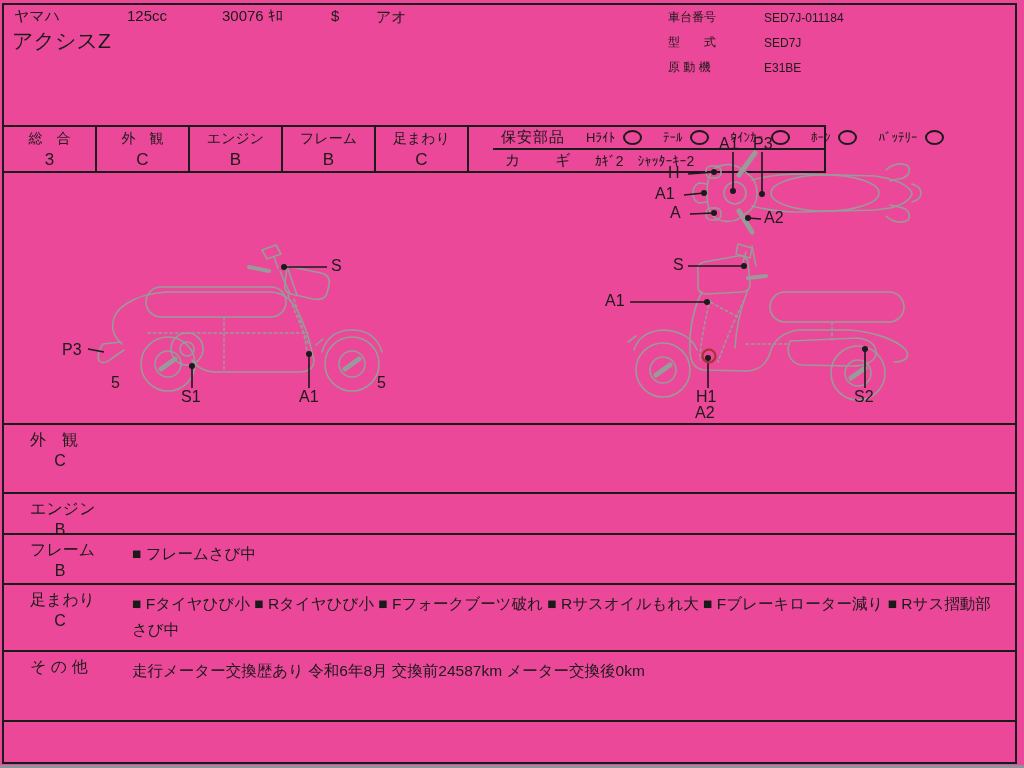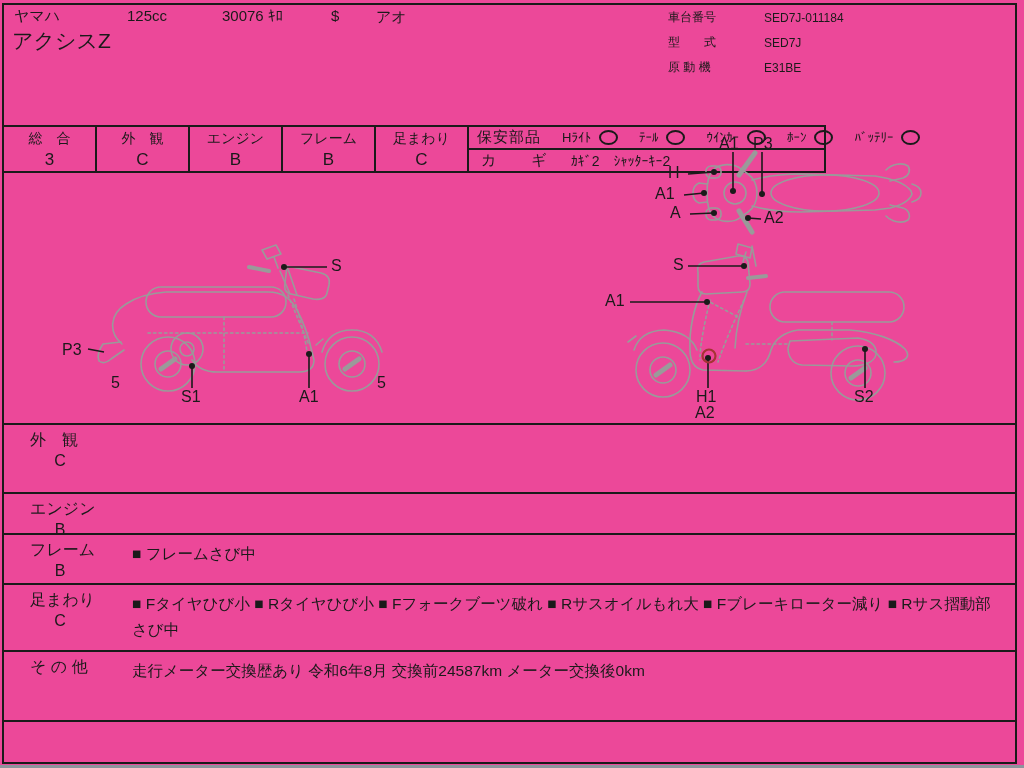--- a/index.html
+++ b/index.html
@@ -19,21 +19,21 @@
   .reg-label{display:inline-block;width:96px;}
   .reg-value{display:inline-block;}
 
   
   .grade-row{position:absolute;left:2px;top:92px;width:824px;height:48px;
     border:2px solid #1a1a1a;box-sizing:border-box;display:flex;margin-top:33px;}
   .gbox{width:93px;flex:0 0 93px;border-right:2px solid #1a1a1a;box-sizing:border-box;
     display:flex;flex-direction:column;justify-content:center;text-align:center;}
   .glabel{font-size:14px;line-height:21px;white-space:nowrap;}
   .gvalue{font-size:17px;line-height:22px;}
-  .safety{flex:1;display:flex;flex-direction:column;min-width:0;}
+  .safety{flex:1;display:flex;flex-direction:column;min-width:0;padding-left:24px;}
   .srow1{flex:1;border-bottom:2px solid #1a1a1a;display:flex;align-items:center;padding-left:8px;white-space:nowrap;}
   .srow2{flex:1;display:flex;align-items:center;padding-left:12px;white-space:nowrap;}
   .safety-title{font-size:15px;letter-spacing:1px;}
   .sp-item{display:flex;align-items:center;margin-left:21px;}
   .sp-item:first-of-type{margin-left:10px;}
   .sp-name{font-size:13px;}
   .oval{display:inline-block;width:15px;height:11px;border:2px solid #1a1a1a;border-radius:50%;margin-left:8px;}
   .key-label{font-size:15px;letter-spacing:10px;}
   .key-value{font-size:14px;margin-left:14px;text-align:right;}
 

